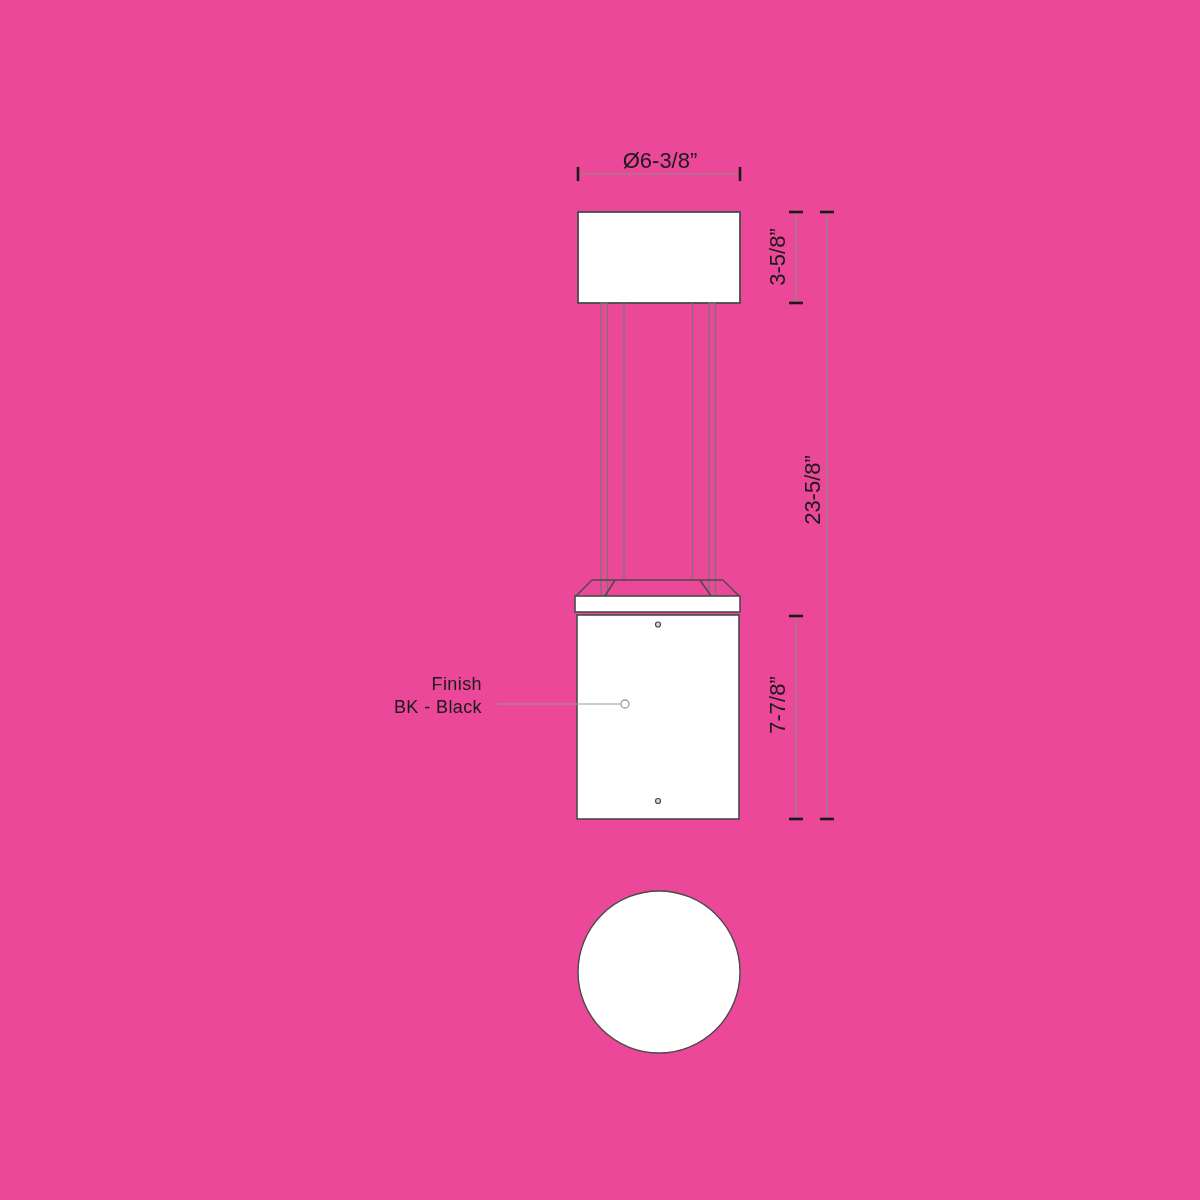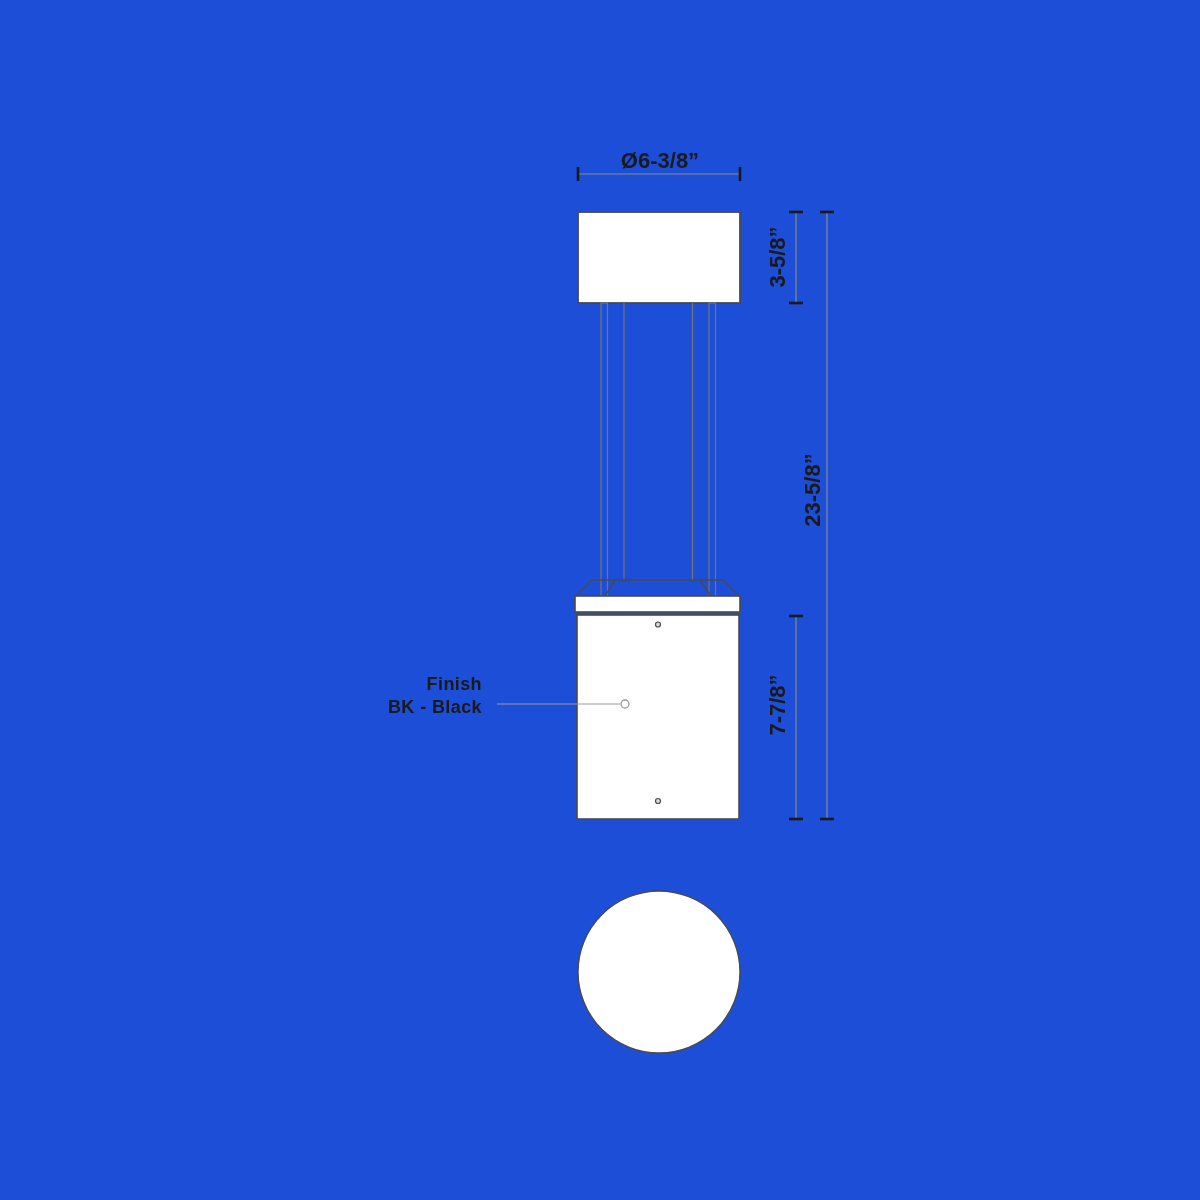--- a/index.html
+++ b/index.html
@@ -8,22 +8,21 @@
     width: 1200px;
     height: 1200px;
     background: #ffffff;
     overflow: hidden;
     font-family: "Liberation Sans", sans-serif;
   }
   .canvas {
     position: relative;
     width: 1200px;
     height: 1200px;
-    background: #1d4ed8;
-    font-weight: bold;
+    background: #ec4899;
   }
   svg { display: block; }
   .dim-text {
     font-family: "Liberation Sans", sans-serif;
     font-size: 22px;
     fill: #1a1a1a;
   }
   .callout-text {
     font-family: "Liberation Sans", sans-serif;
     font-size: 18px;

